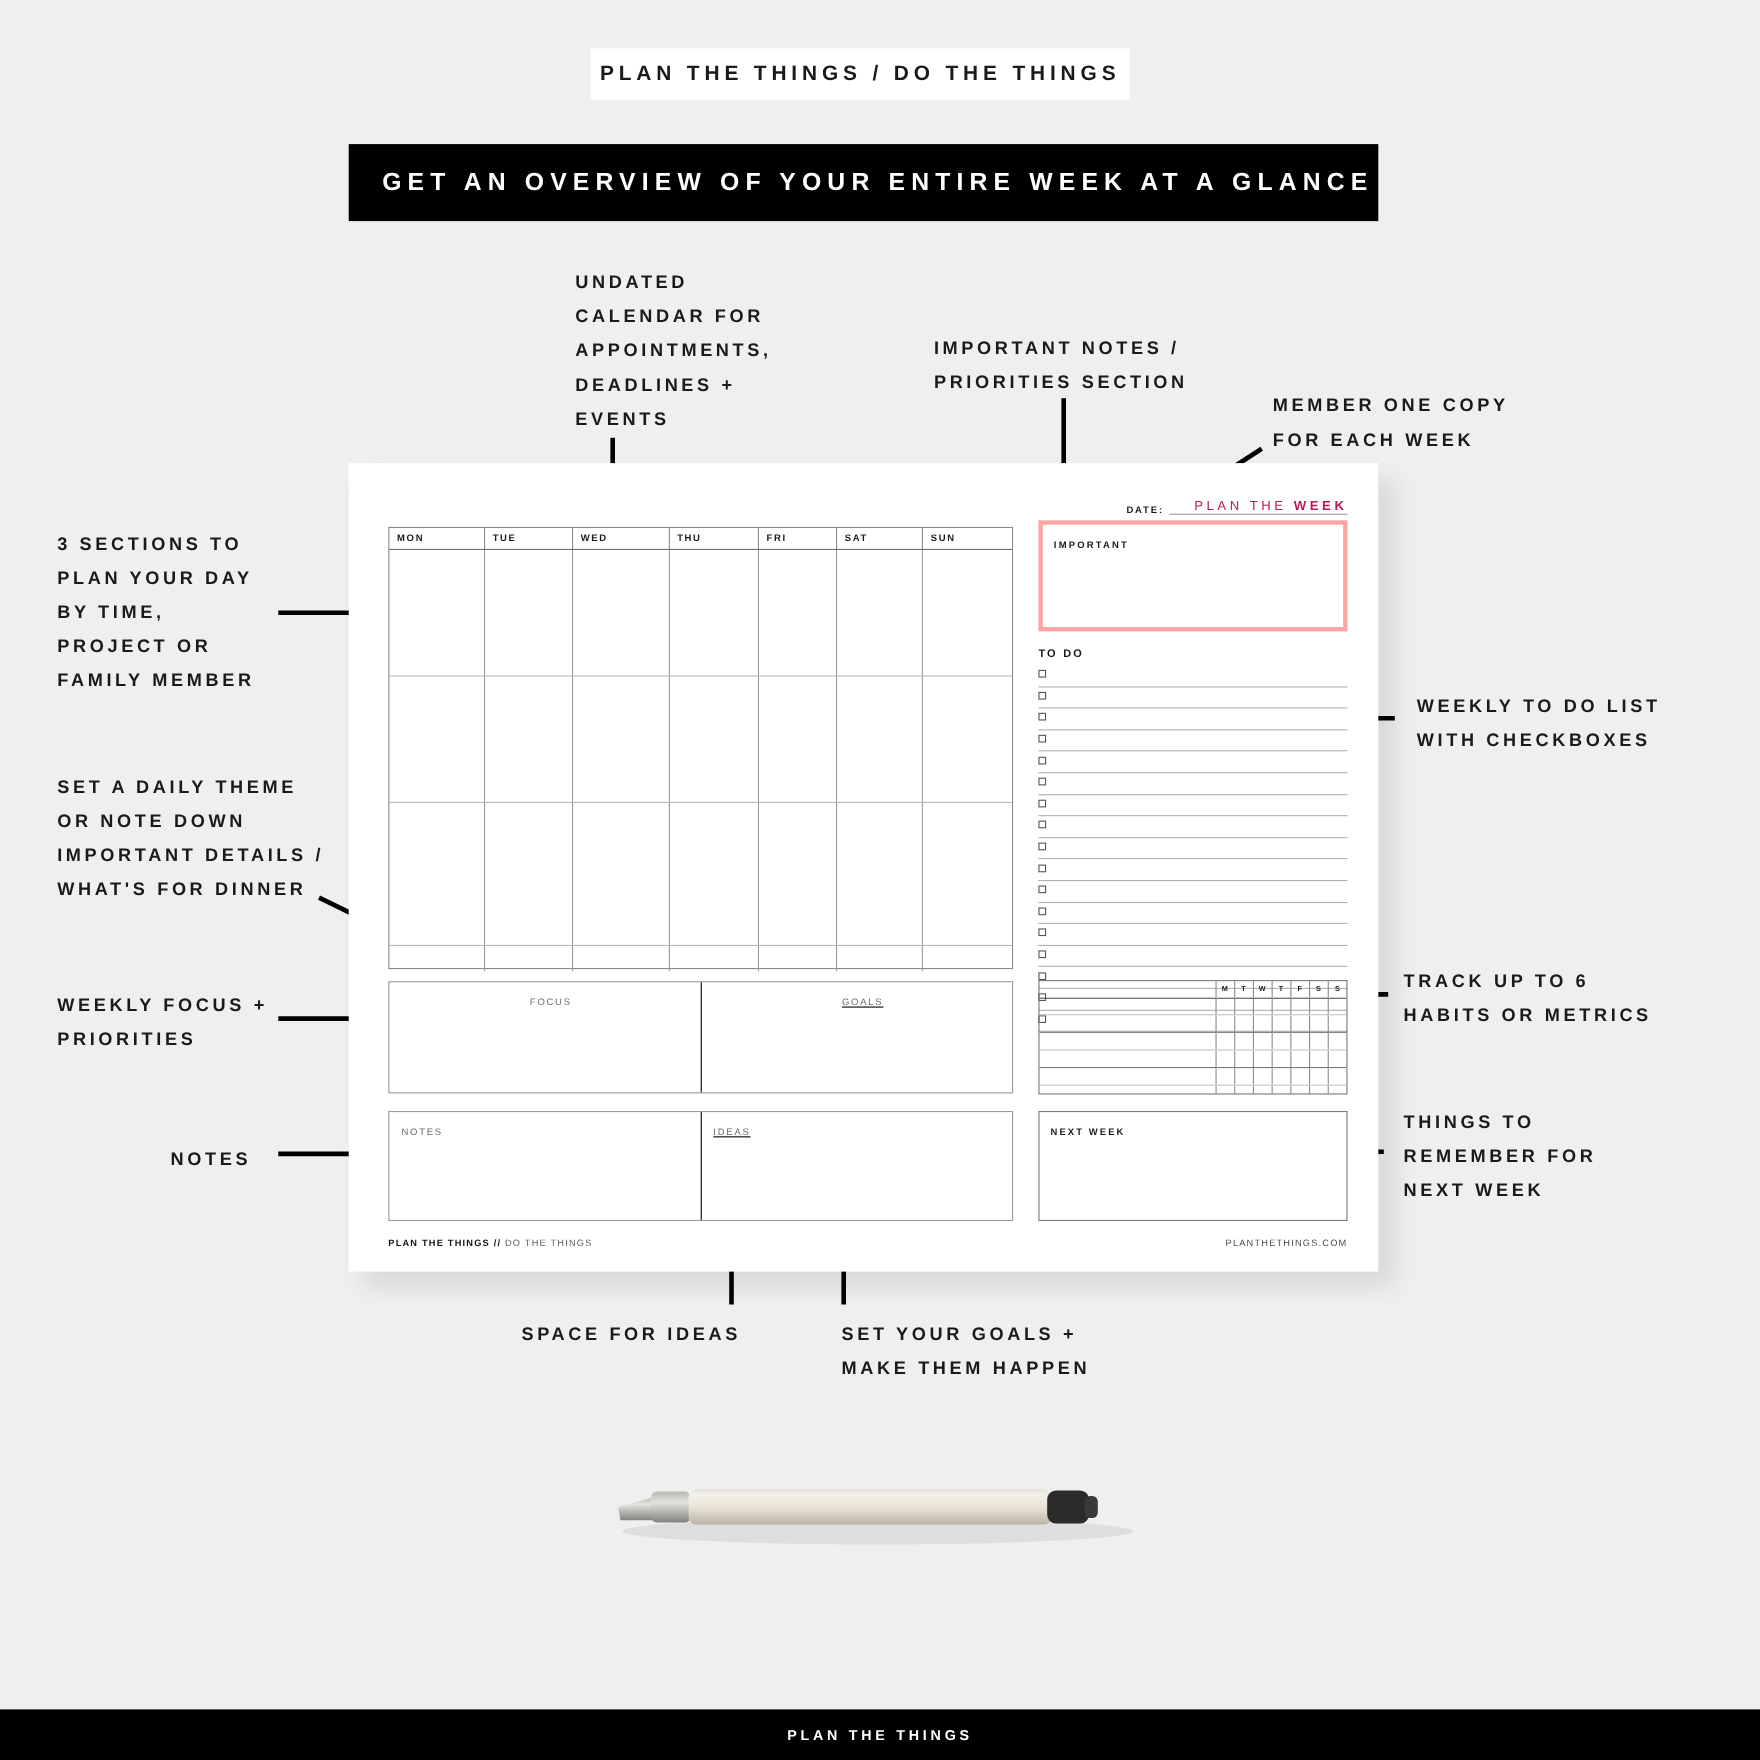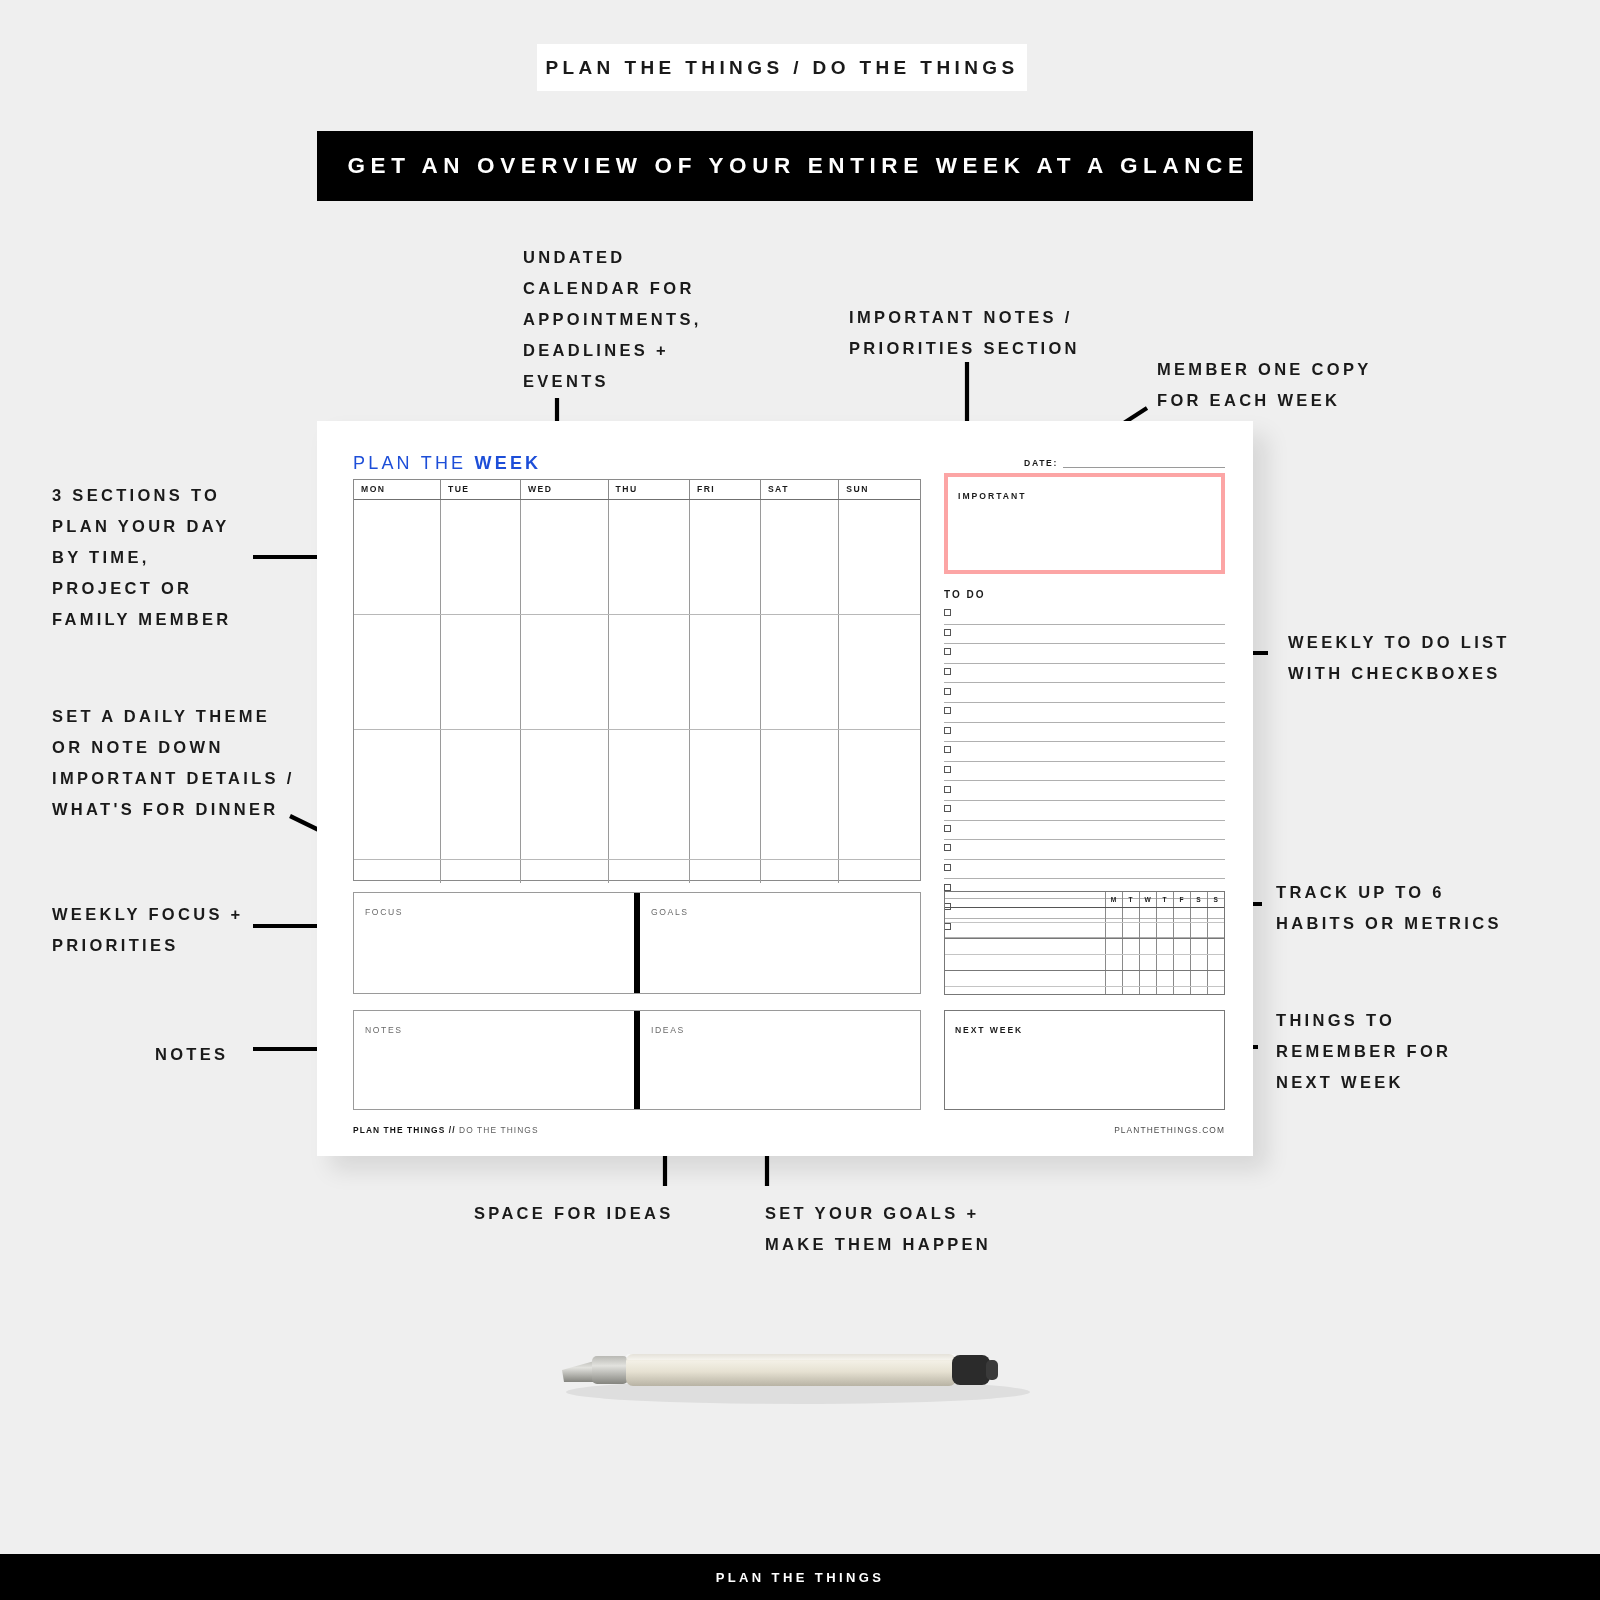--- a/index.html
+++ b/index.html
@@ -58,24 +58,25 @@
     position: absolute;
     left: 317px; top: 421px;
     width: 936px; height: 735px;
     background: #ffffff;
     box-shadow: 14px 14px 22px rgba(0,0,0,0.10);
   }
 
   .sheet-inner { position: absolute; inset: 0; padding: 32px 28px 0 36px; }
 
   .plan-week-title {
-    font-size: 18px;
+    font-size: 12px;
     letter-spacing: 3.2px;
-    color: #1d4ed8;
+    color: #be185d;
     margin-bottom: 9px;
+    text-align: right;
   }
   .plan-week-title b { font-weight: 700; letter-spacing: 3.2px; }
   .plan-week-title .lite { font-weight: 400; }
 
   
   .cal {
     position: absolute;
     left: 36px; top: 58px;
     width: 568px; height: 402px;
     border: 1px solid #8a8a8a;
@@ -102,27 +103,28 @@
   .cal td:last-child { border-right: none; }
   .cal tr:last-child td { border-bottom: none; }
 
   
   .fg-row {
     position: absolute;
     left: 36px; top: 471px;
     width: 568px; height: 102px;
     display: flex;
     border: 1px solid #9a9a9a;
+    text-align: center;
   }
   .fg-cell {
     flex: 1;
     position: relative;
     padding: 8px 0 0 11px;
   }
-  .fg-cell + .fg-cell { border-left: 6px solid #000000; }
+  .fg-cell + .fg-cell { border-left: 1px solid #000000; text-decoration: underline; }
   .box-label {
     font-size: 8.6px;
     letter-spacing: 1.6px;
     color: #6a6a6a;
   }
 
   
   .ni-row {
     position: absolute;
     left: 36px; top: 589px;

